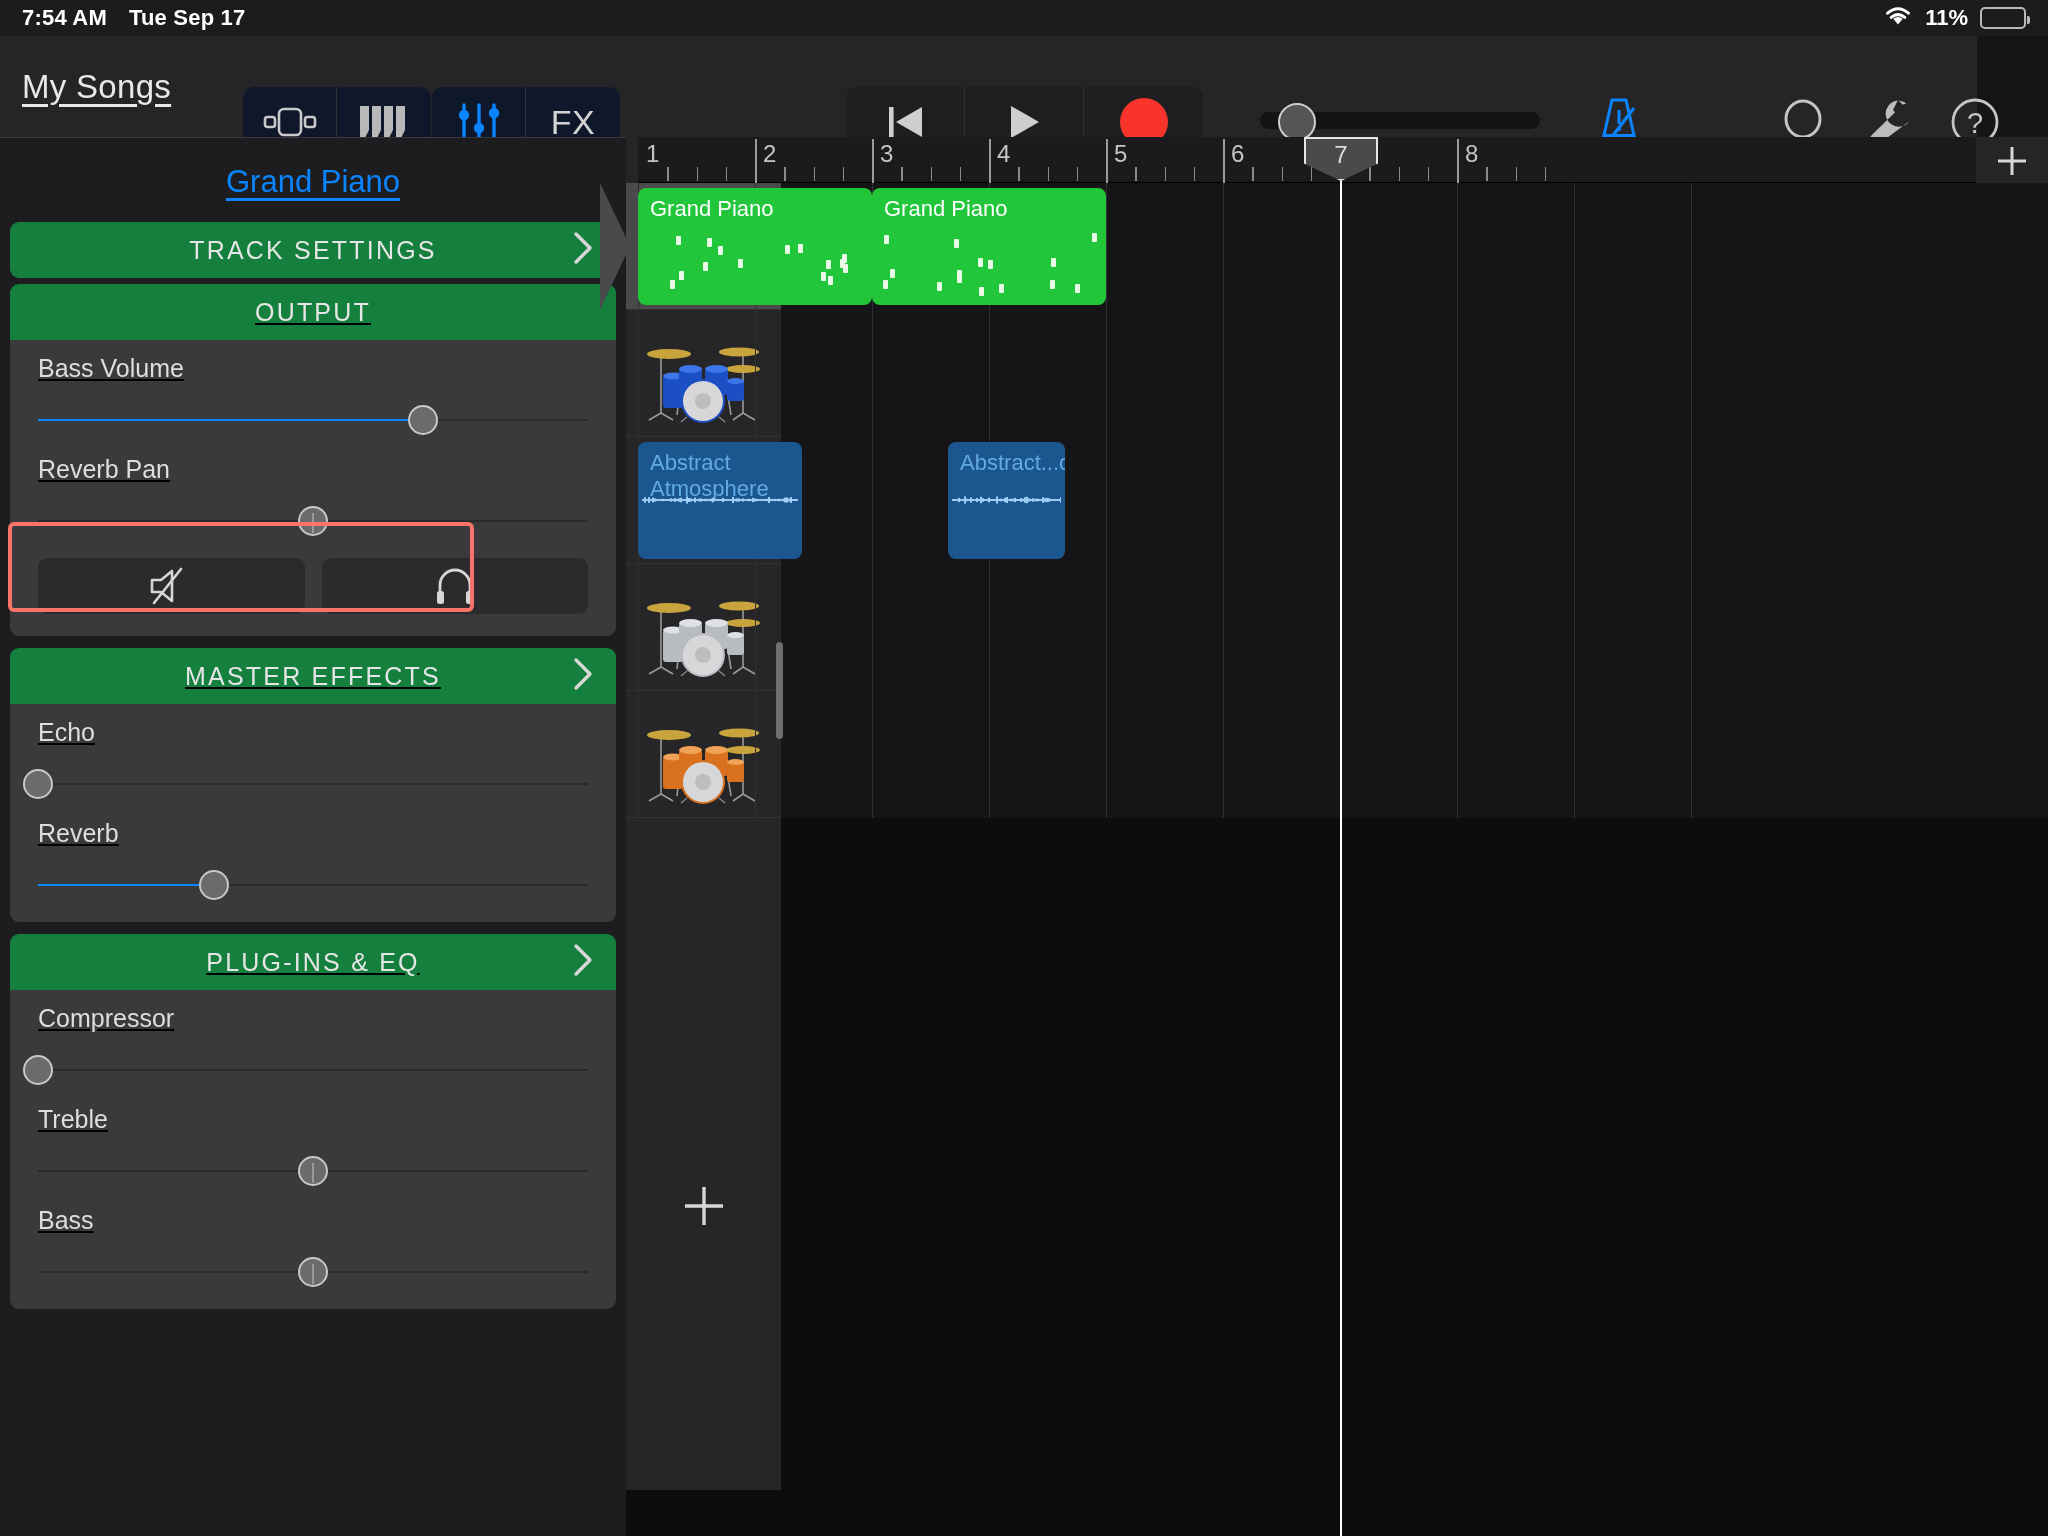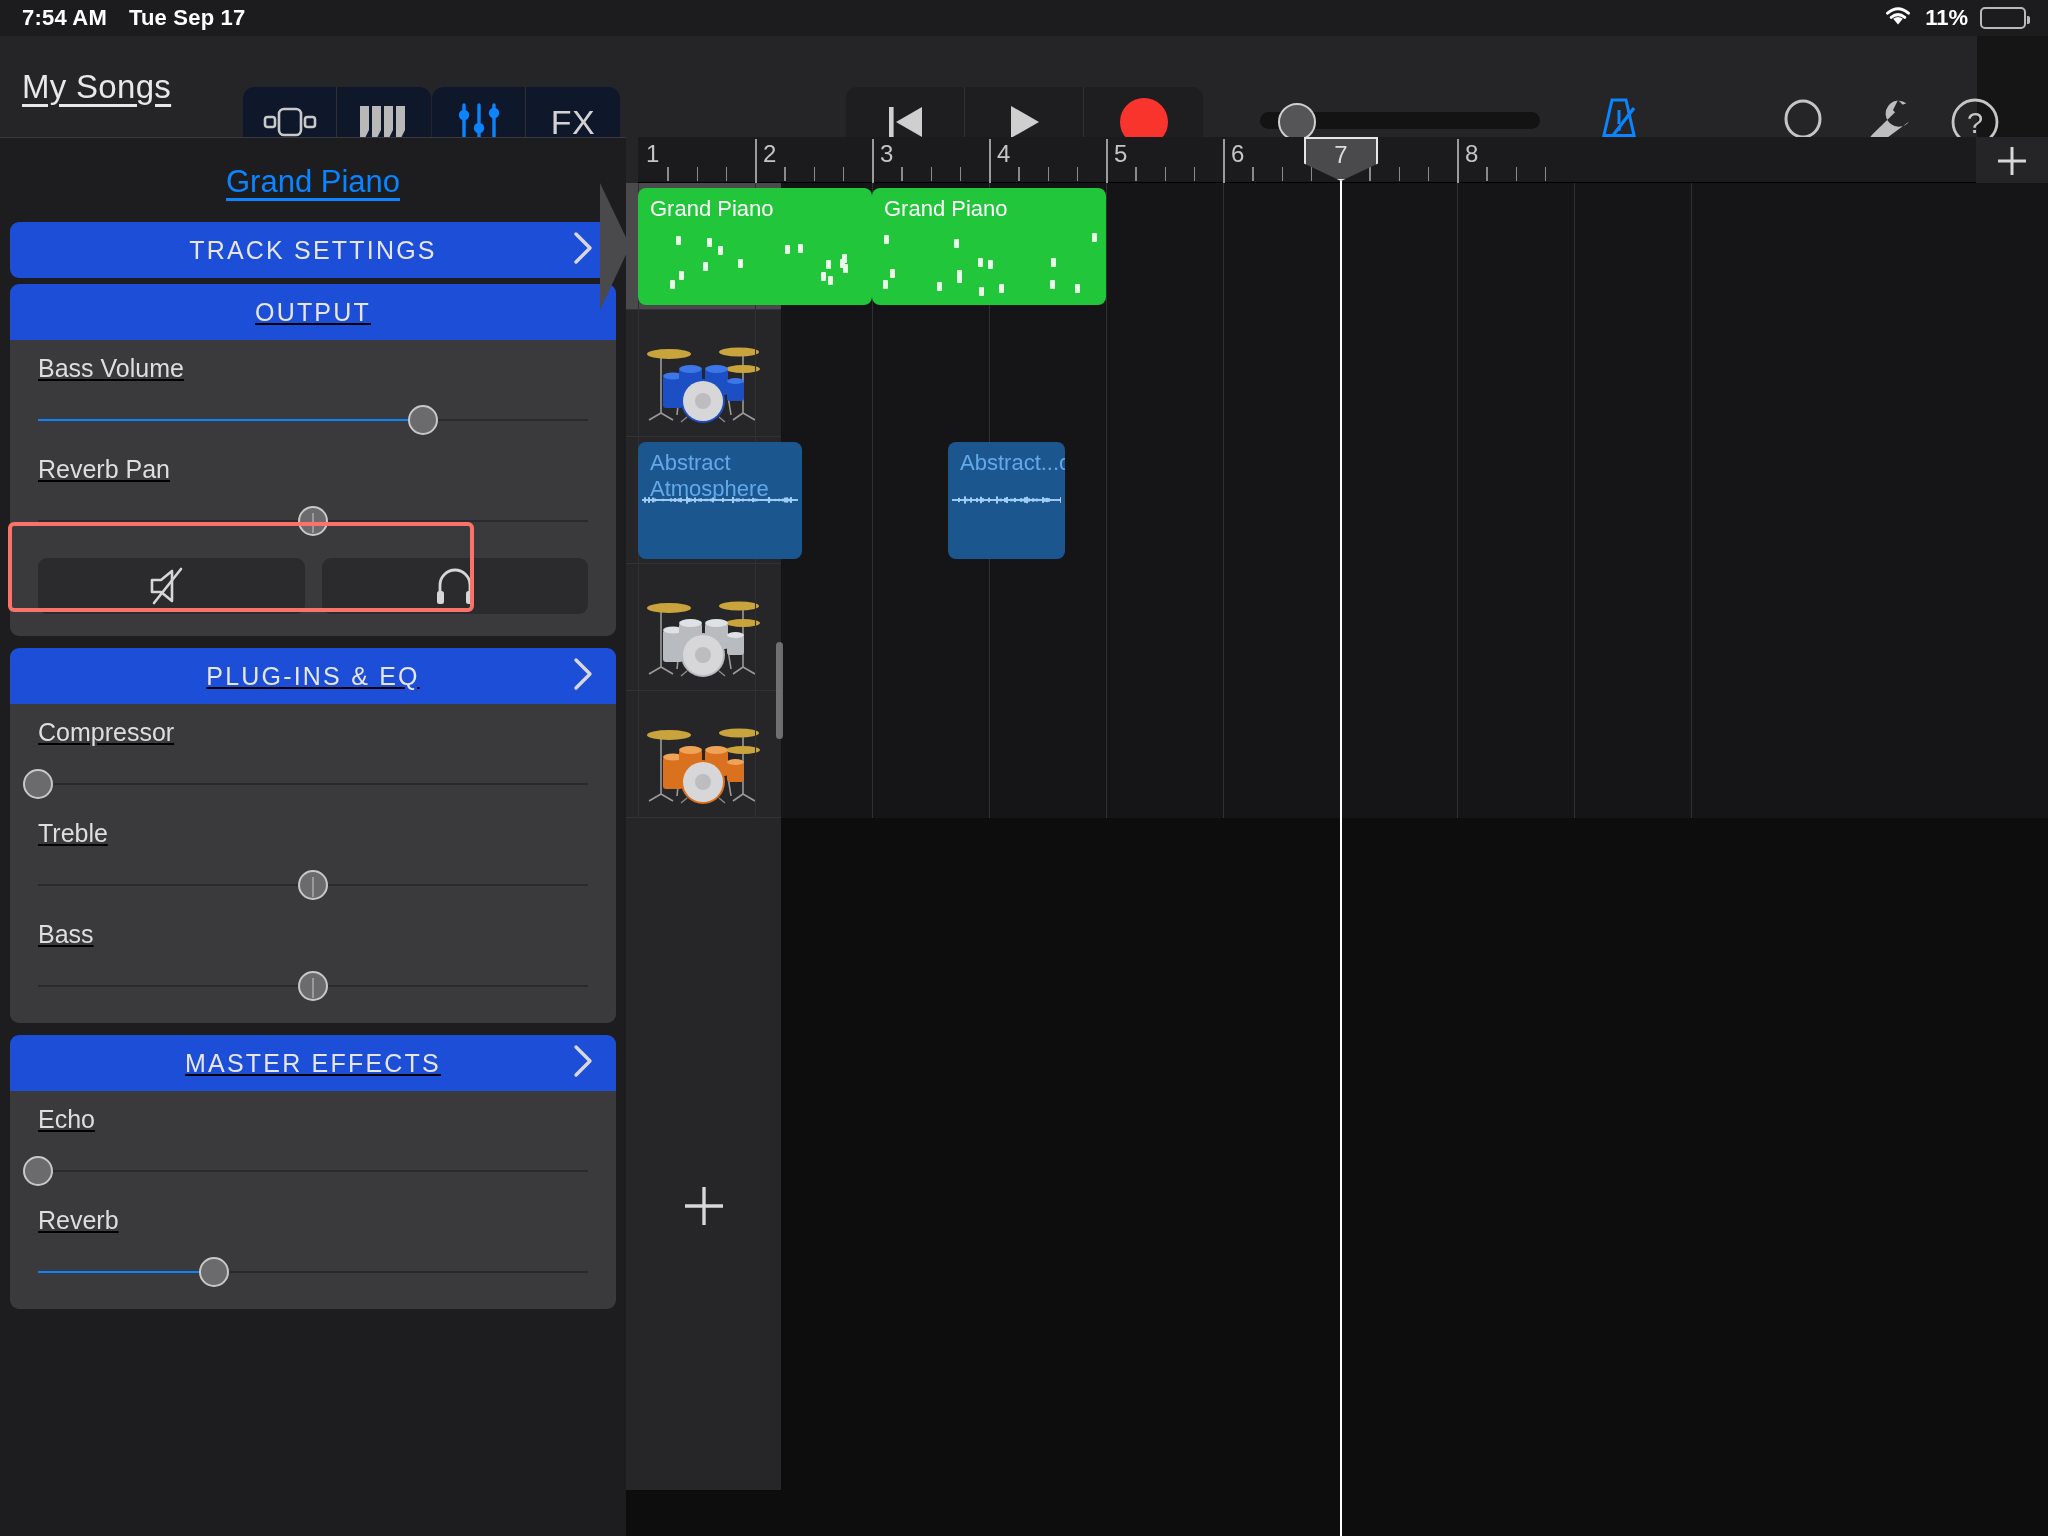--- a/index.html
+++ b/index.html
@@ -88,21 +88,21 @@
   
   .leftpanel {
     position:absolute; left:0; top:137px; width:626px; height:1399px;
     background:#1d1d1f; border-top:1px solid #3a3a3c; overflow:hidden;
   }
   .lp-title {
     text-align:center; color:#0a84ff; font-size:31px; padding:26px 0 22px;
     text-decoration:underline; text-underline-offset:6px;
   }
   .lp-bar {
-    margin:0 10px 6px; height:56px; background:#1d4ed8; border-radius:9px;
+    margin:0 10px 6px; height:56px; background:#15803d; border-radius:9px;
     display:flex; align-items:center; justify-content:center; position:relative;
   }
   .lp-bar-txt {
     font-size:25px; color:#e6e6e6; letter-spacing:2.2px; font-weight:400;
   }
   .lp-chev { position:absolute; right:22px; top:50%; transform:translateY(-50%); }
   .lp-sec {
     margin:0 10px 12px; background:#3a3a3c;
     border-bottom-left-radius:9px; border-bottom-right-radius:9px;
     padding:0 0 16px; margin-top:-6px;
@@ -368,20 +368,48 @@
               <rect x="33" y="26" width="7" height="13" rx="2.5" fill="#d6d6d6"></rect>
             </svg>
           </div>
         </div>
       </div>
       <div class="hl-box"></div>
     </div>
 
     <div class="lp-group">
       <div class="lp-bar">
+        <span class="lp-bar-txt">MASTER EFFECTS</span>
+        <span class="lp-chev">
+          <svg width="22" height="34" viewBox="0 0 22 34">
+              <path d="M4 3 L18 17 L4 31" fill="none" stroke="#d8d8d8" stroke-width="3.4" stroke-linecap="round" stroke-linejoin="round"></path>
+            </svg>
+        </span>
+      </div>
+      <div class="lp-sec">
+        <div class="ctrl">
+          <div class="ctrl-label">Echo</div>
+          <div class="slider">
+            <div class="sl-track"></div>
+            <div class="sl-knob" id="sl-echo-knob" style="left: 0%;"></div>
+          </div>
+        </div>
+        <div class="ctrl">
+          <div class="ctrl-label">Reverb</div>
+          <div class="slider">
+            <div class="sl-track"></div>
+            <div class="sl-fill" id="sl-rev-fill" style="width: 32%;"></div>
+            <div class="sl-knob" id="sl-rev-knob" style="left: 32%;"></div>
+          </div>
+        </div>
+      </div>
+    </div>
+
+    <div class="lp-group">
+      <div class="lp-bar">
         <span class="lp-bar-txt">PLUG-INS &amp; EQ</span>
         <span class="lp-chev">
           <svg width="22" height="34" viewBox="0 0 22 34">
               <path d="M4 3 L18 17 L4 31" fill="none" stroke="#d8d8d8" stroke-width="3.4" stroke-linecap="round" stroke-linejoin="round"></path>
             </svg>
         </span>
       </div>
       <div class="lp-sec">
         <div class="ctrl">
           <div class="ctrl-label">Compressor</div>
@@ -395,48 +423,20 @@
           <div class="slider">
             <div class="sl-track"></div>
             <div class="sl-knob centered" id="sl-treb-knob" style="left: 50%;"></div>
           </div>
         </div>
         <div class="ctrl">
           <div class="ctrl-label">Bass</div>
           <div class="slider">
             <div class="sl-track"></div>
             <div class="sl-knob centered" id="sl-bass-knob" style="left: 50%;"></div>
-          </div>
-        </div>
-      </div>
-    </div>
-
-    <div class="lp-group">
-      <div class="lp-bar">
-        <span class="lp-bar-txt">MASTER EFFECTS</span>
-        <span class="lp-chev">
-          <svg width="22" height="34" viewBox="0 0 22 34">
-              <path d="M4 3 L18 17 L4 31" fill="none" stroke="#d8d8d8" stroke-width="3.4" stroke-linecap="round" stroke-linejoin="round"></path>
-            </svg>
-        </span>
-      </div>
-      <div class="lp-sec">
-        <div class="ctrl">
-          <div class="ctrl-label">Echo</div>
-          <div class="slider">
-            <div class="sl-track"></div>
-            <div class="sl-knob" id="sl-echo-knob" style="left: 0%;"></div>
-          </div>
-        </div>
-        <div class="ctrl">
-          <div class="ctrl-label">Reverb</div>
-          <div class="slider">
-            <div class="sl-track"></div>
-            <div class="sl-fill" id="sl-rev-fill" style="width: 32%;"></div>
-            <div class="sl-knob" id="sl-rev-knob" style="left: 32%;"></div>
           </div>
         </div>
       </div>
     </div>
   </div>
 
   <div class="trackarea">
     <div class="ruler" id="ruler">
       <div class="ruler-headspace"></div>
       <div class="ruler-end"></div>

